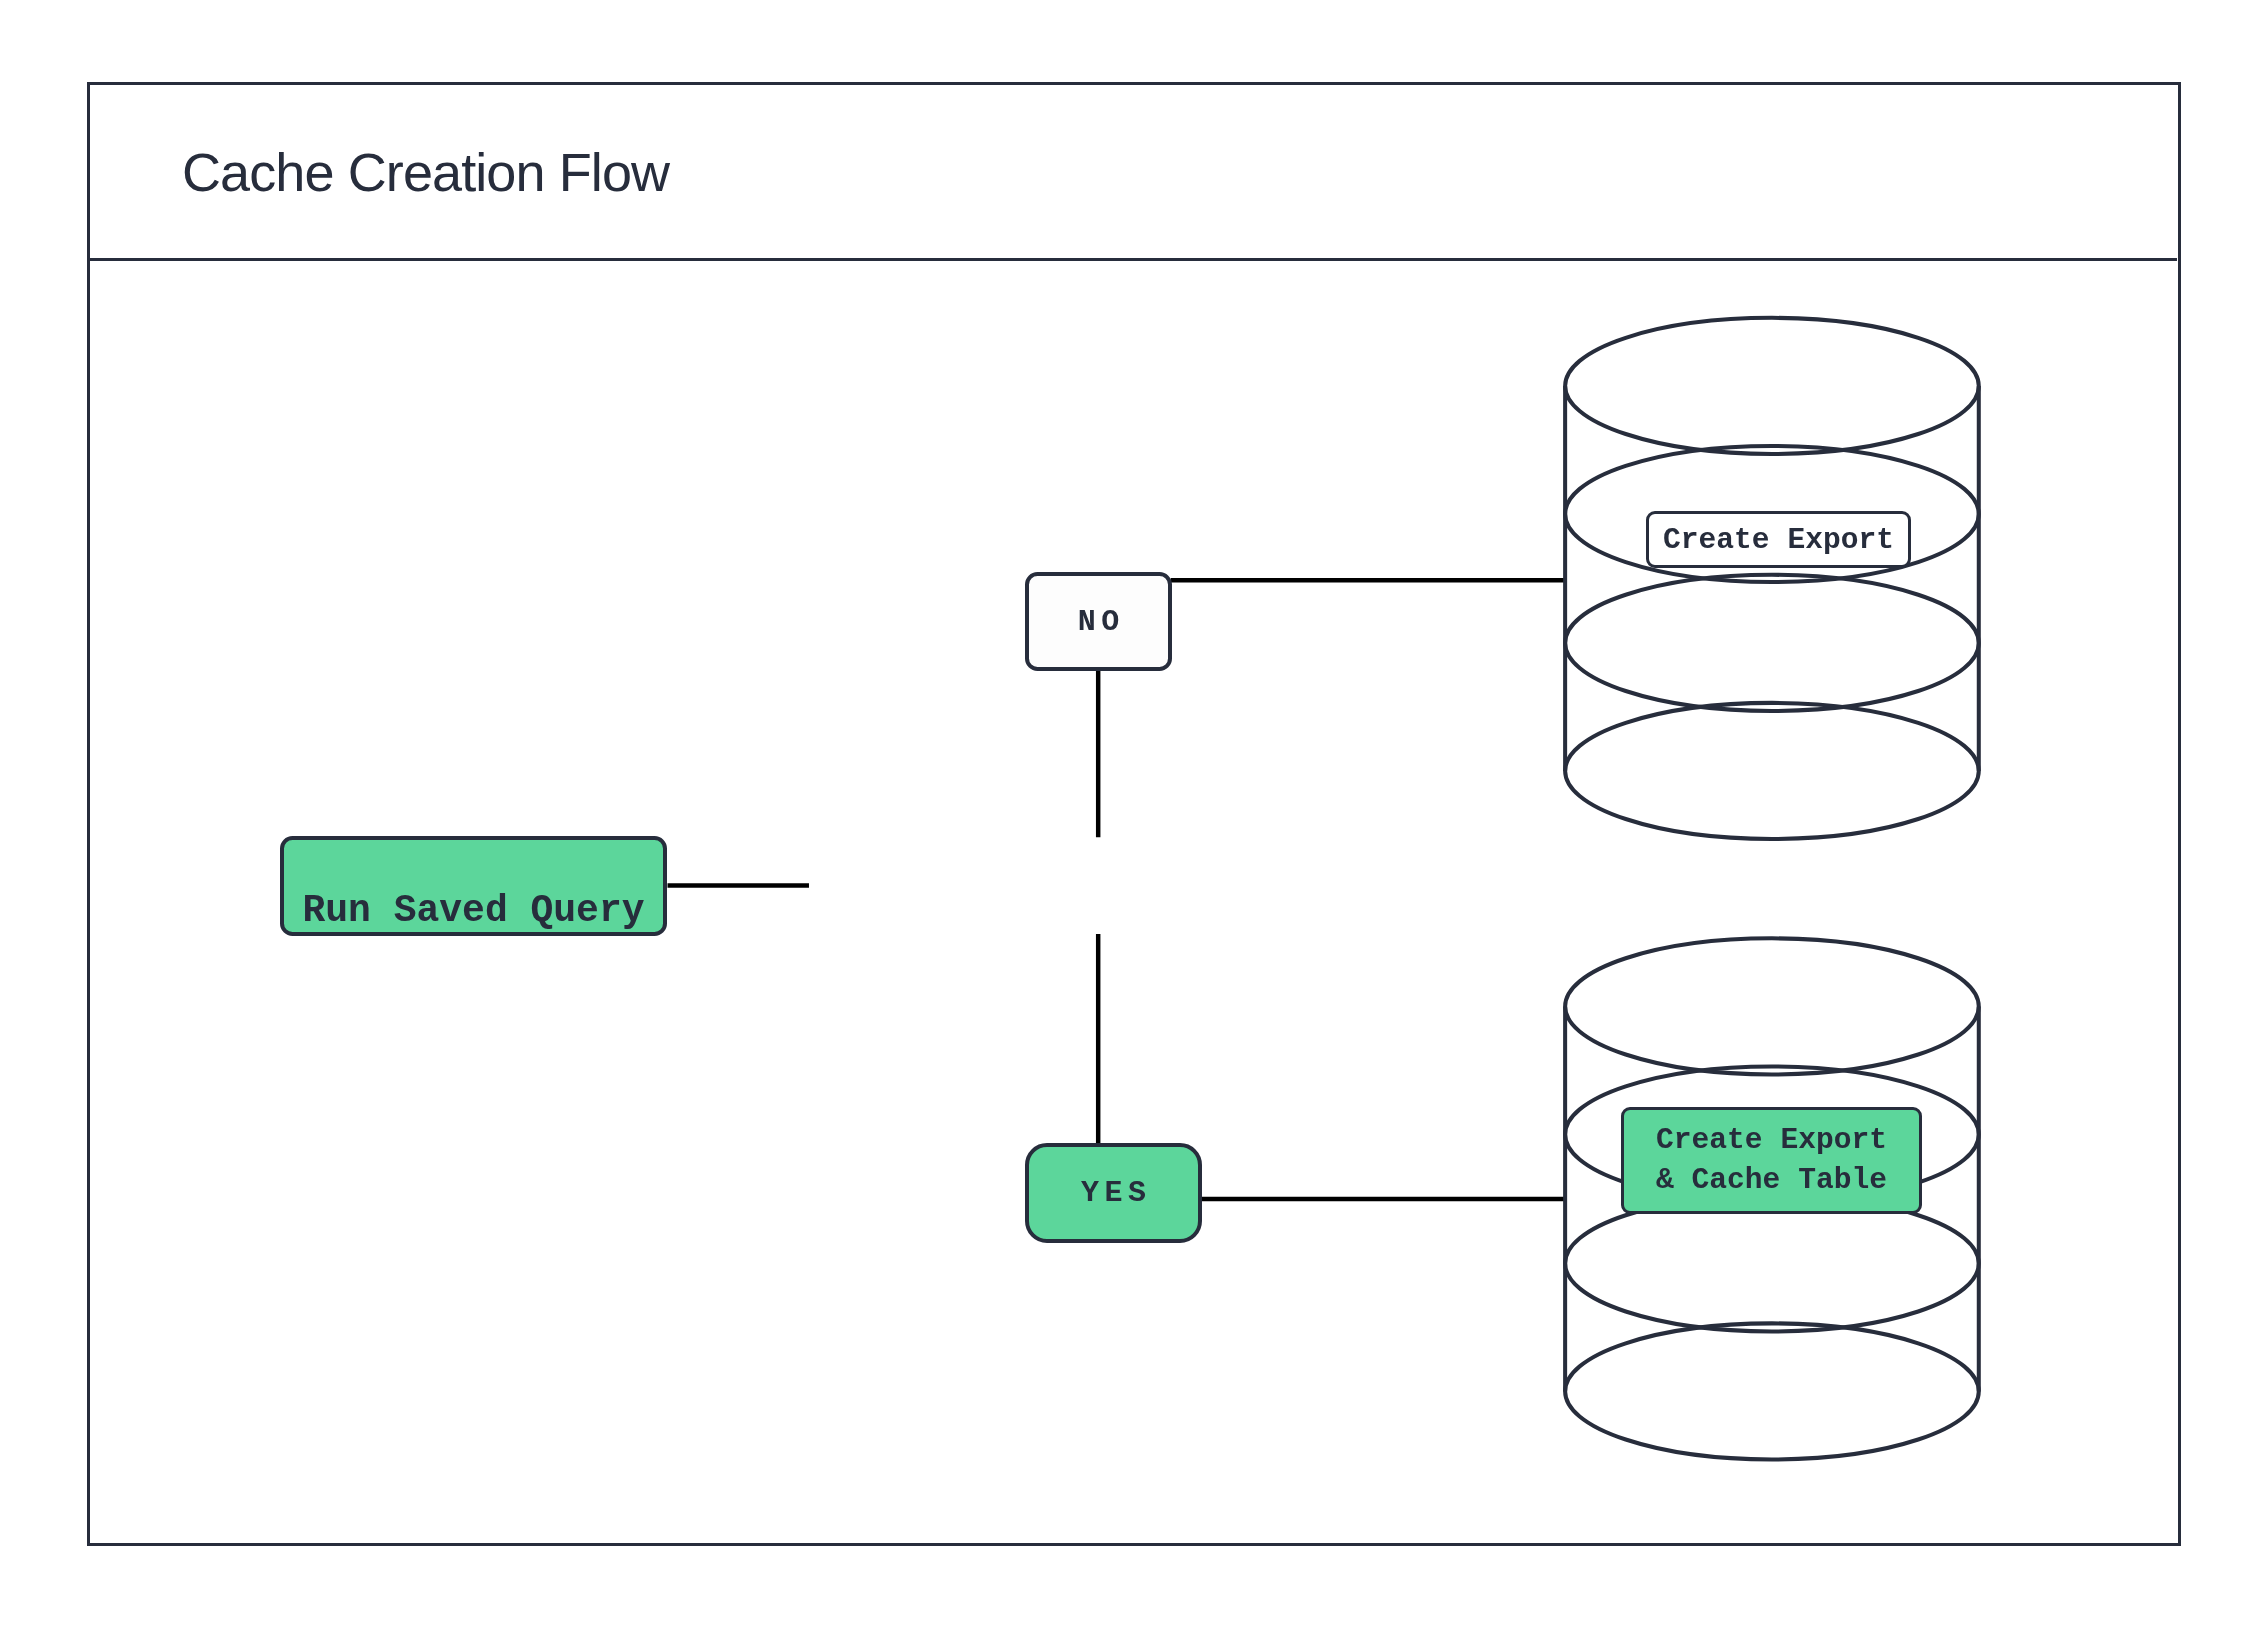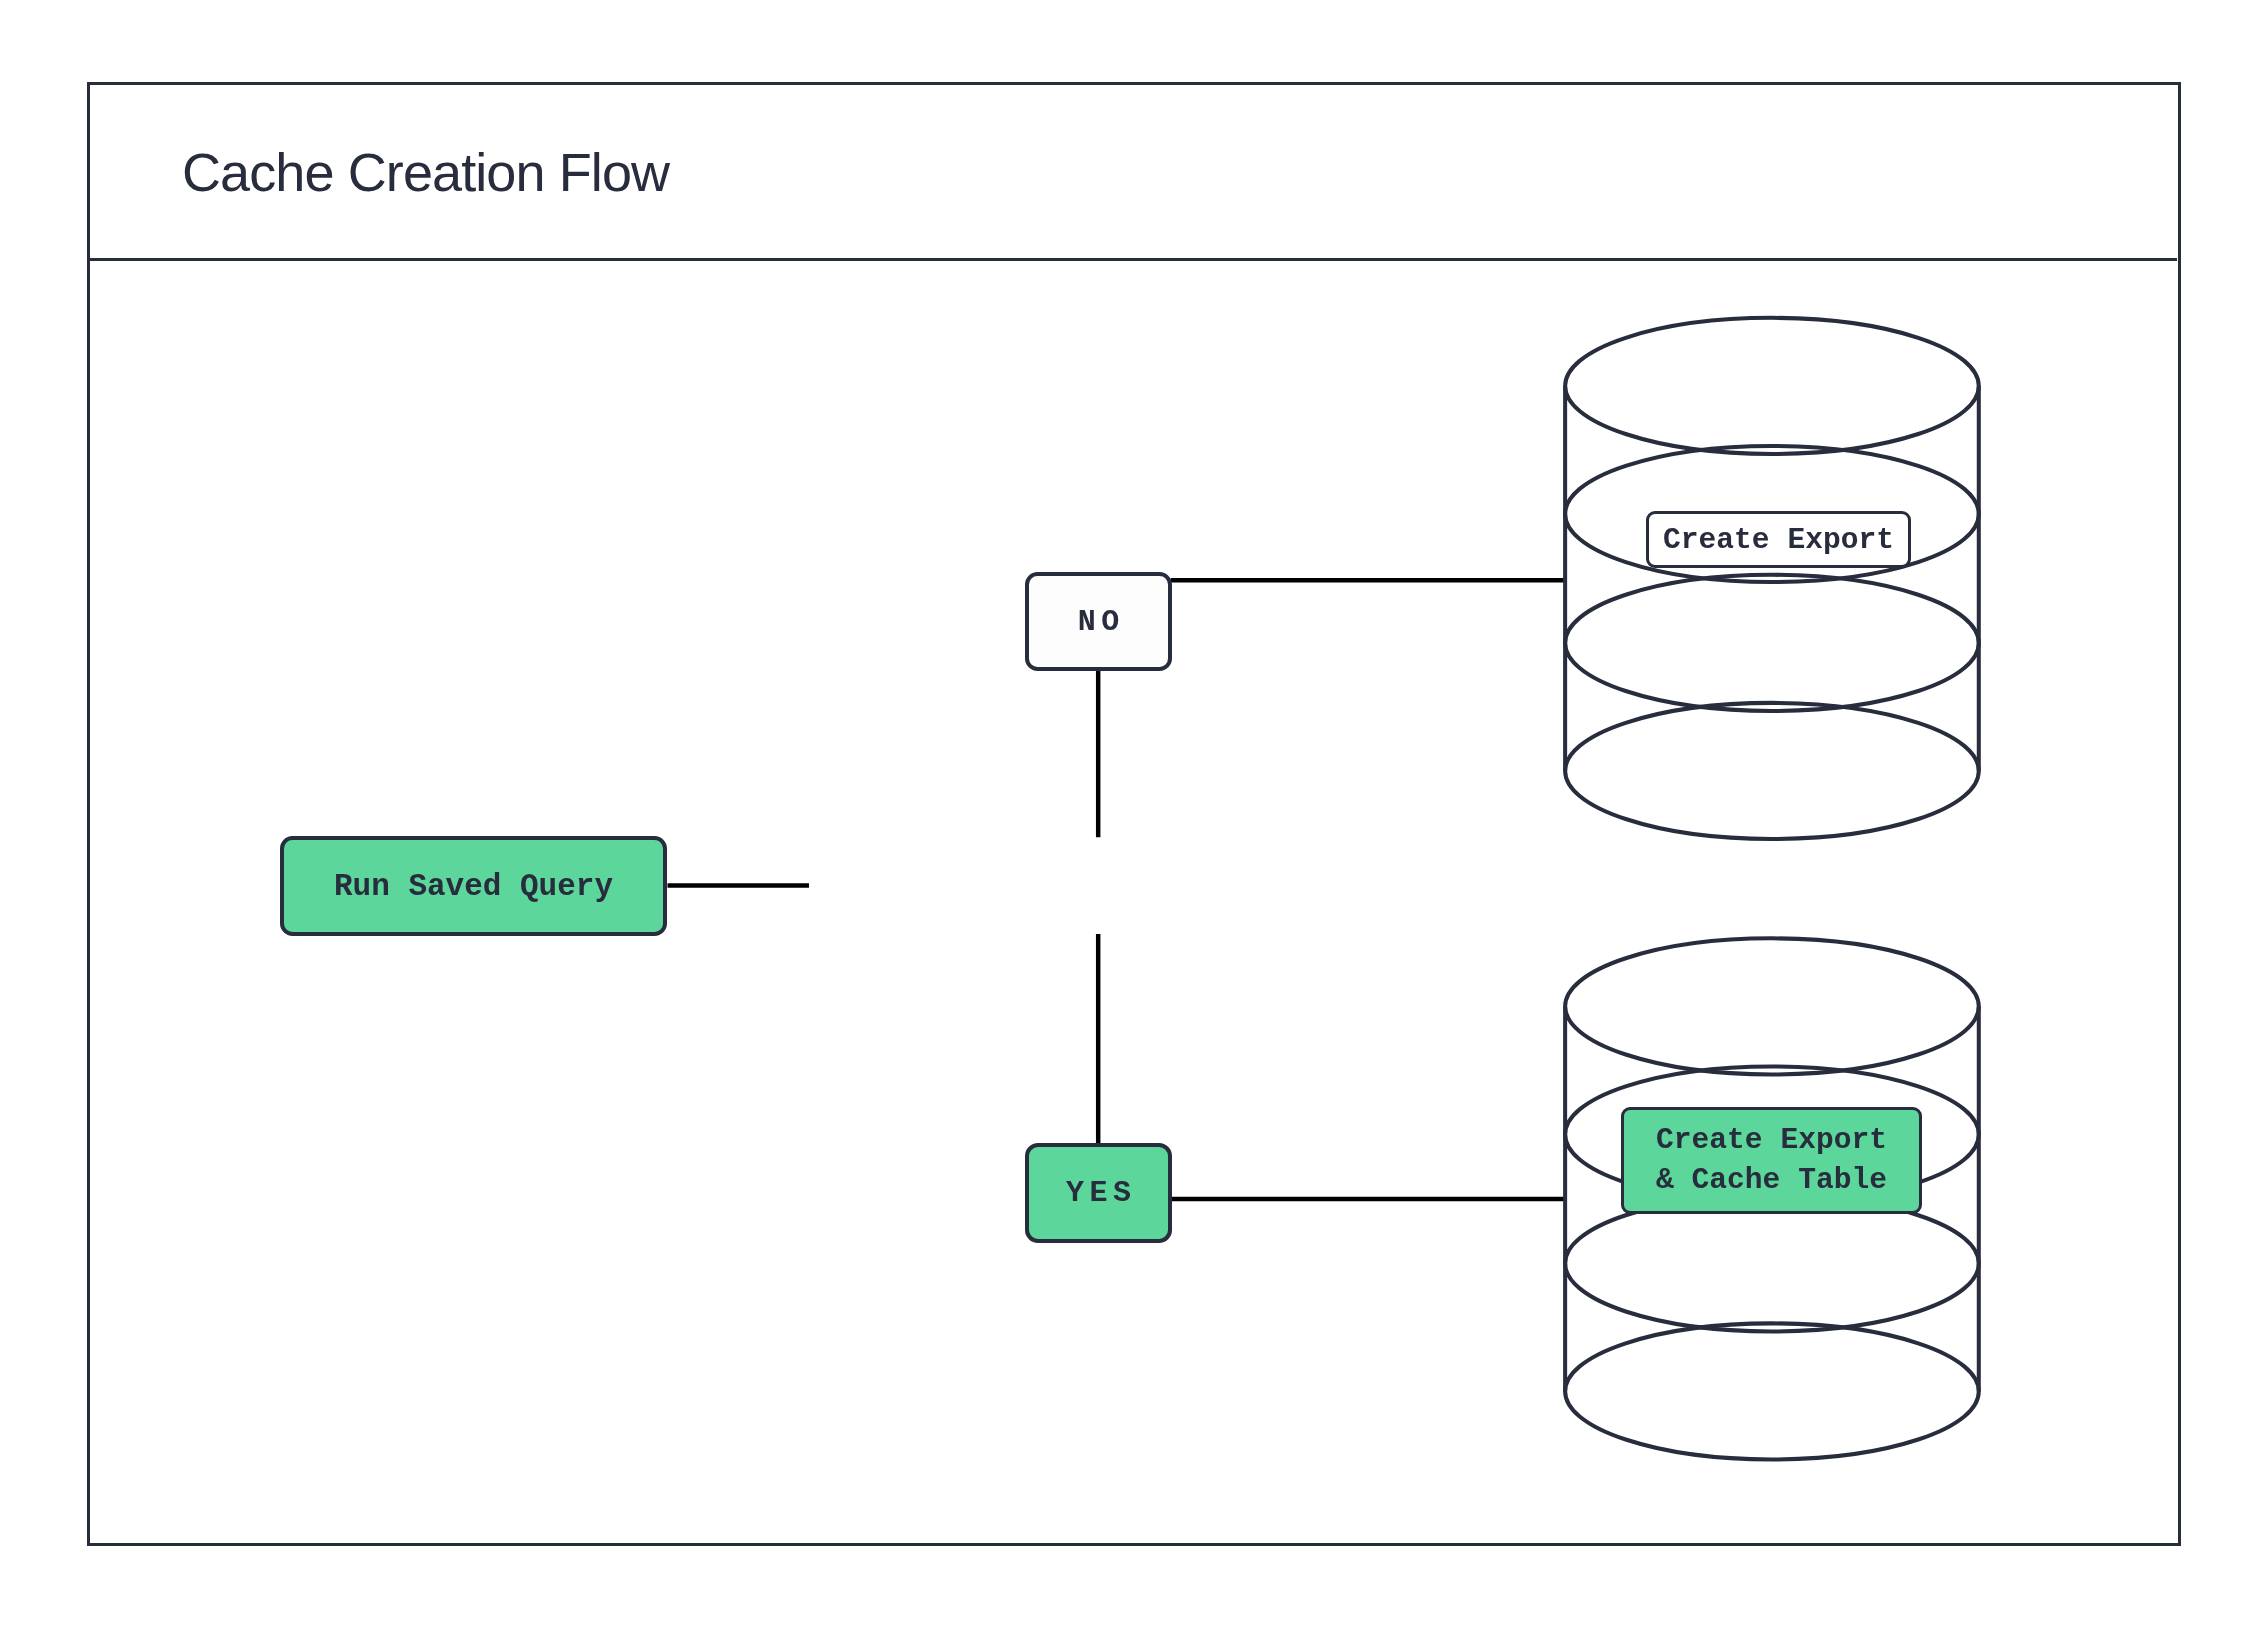--- a/index.html
+++ b/index.html
@@ -30,35 +30,36 @@
   }
   svg.layer{left:0;top:0;width:2268px;height:1626px;}
   .node{
     display:flex;align-items:center;justify-content:center;
     font-family:Liberation Mono, monospace;
     font-weight:700;color:var(--ink);text-align:center;
   }
   #run-box{
     left:280px;top:836px;width:387px;height:100px;
     background:var(--green);border:4.5px solid var(--ink);border-radius:12.5px;
-    font-size:31px;
+    font-size:38px;
+    align-items:flex-end;
   }
   #question-box{
     left:809px;top:836px;width:595px;height:100px;
     background:var(--ink);border-radius:14.3px;
     color:var(--light);font-size:33px;
   }
   #no-box{
     left:1025px;top:530px;width:147px;height:99px;
     background:#fdfdfd;border:4.5px solid var(--ink);border-radius:12.5px;
     font-size:30px;letter-spacing:5.4px;text-indent:5.4px;margin-top:42px;
   }
   #yes-box{
-    left:1025px;top:1143px;width:147px;height:100px;
-    background:var(--green);border:4.5px solid var(--ink);border-radius:13px;
+    left:1025px;top:1143px;width:177px;height:100px;
+    background:var(--green);border:4.5px solid var(--ink);border-radius:22px;
     font-size:30px;letter-spacing:5.4px;text-indent:5.4px;
   }
   #export-label{
     left:1646px;top:511px;width:265px;height:57px;
     background:#ffffff;border:3.6px solid var(--ink);border-radius:9px;
     font-size:29.6px;
   }
   #cache-label{
     left:1621px;top:1107px;width:301px;height:107px;
     background:var(--green);border:3.6px solid var(--ink);border-radius:9px;

